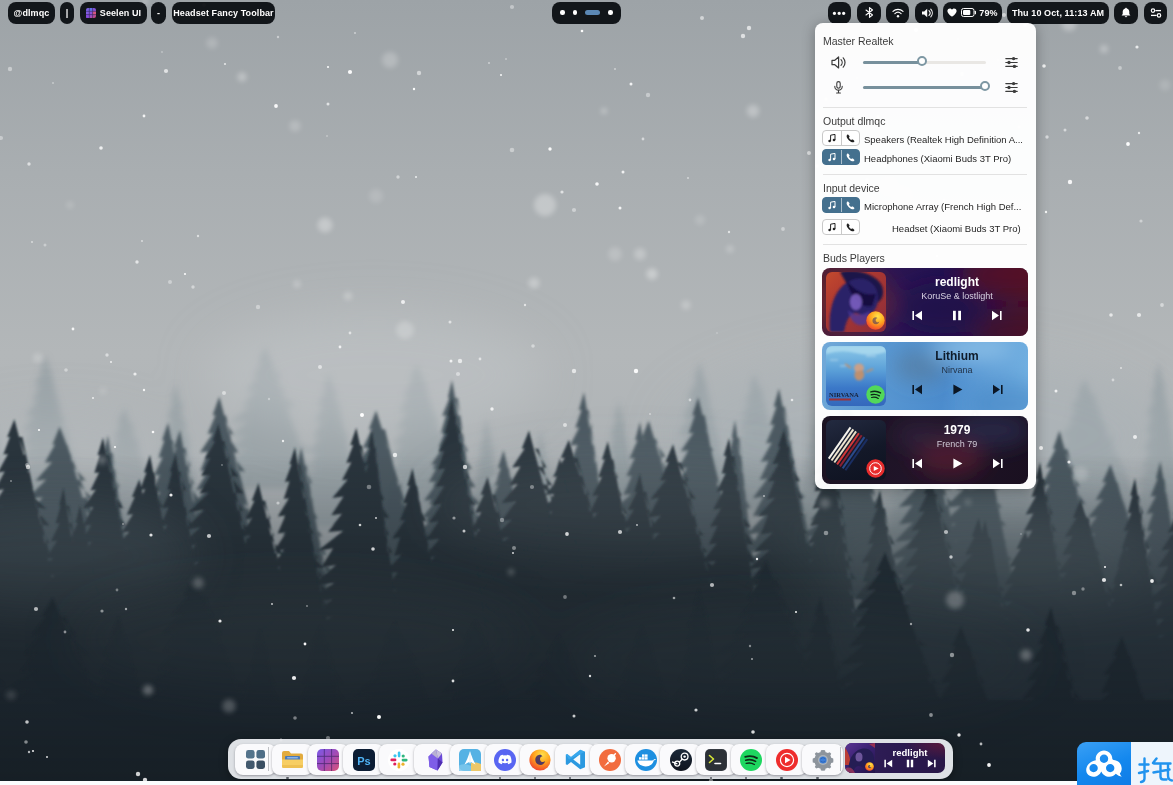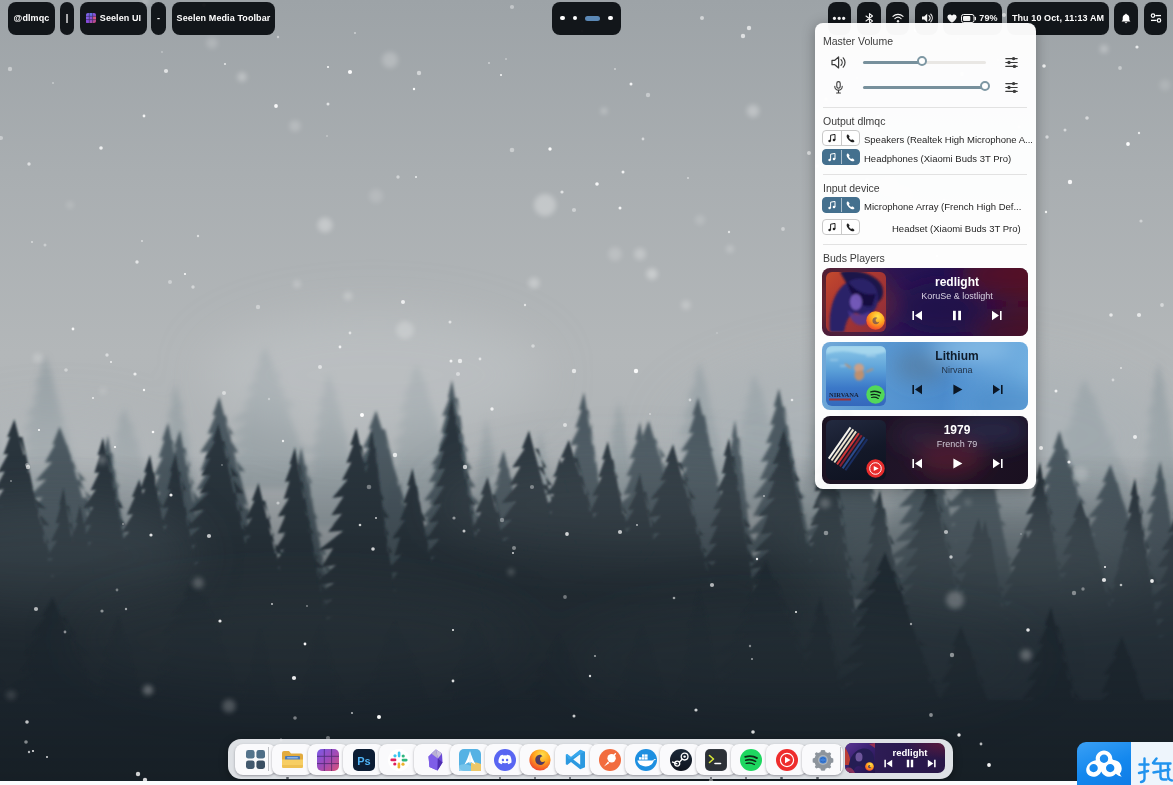--- a/index.html
+++ b/index.html
@@ -1,19 +1,19 @@
 <!DOCTYPE html>
 <html><head>
 <meta charset="utf-8">
 <style>
 * { margin:0; padding:0; box-sizing:border-box; }
 html,body { width:1173px; height:785px; overflow:hidden; }
 body { font-family:"Liberation Sans", sans-serif; position:relative; background:#a8adb0; }
 #bg { position:absolute; left:0; top:0; }
-.pill { position:absolute; top:1.5px; height:33px; background:rgba(13,16,20,0.96); border-radius:8px;
+.pill { position:absolute; top:1.5px; height:22px; background:rgba(13,16,20,0.96); border-radius:8px;
   color:#fff; font-size:9px; font-weight:700; display:flex; align-items:center; justify-content:center;
   white-space:nowrap; letter-spacing:0.1px; }
 .pill svg { display:block; }
 
 #flyout { position:absolute; left:815px; top:23px; width:221px; height:466px; background:rgba(255,255,255,0.97);
   border-radius:8px; box-shadow:0 2px 14px rgba(0,0,0,0.3); }
 .fl { position:absolute; color:#3c3c3c; font-size:10.5px; }
 .divider { position:absolute; left:8px; width:204px; height:1px; background:#e2e2e2; }
 .track { position:absolute; height:3px; border-radius:2px; background:#e9e7e4; }
 .trackfill { position:absolute; height:3px; border-radius:2px; background:#77909c; }
@@ -497,21 +497,21 @@
       </defs>
       <rect width="10" height="10" rx="2" fill="url(#slg)"></rect>
       <rect x="3.3" y="0" width="3.3" height="3.3" fill="#5a78e8" opacity="0.8"></rect>
       <rect x="6.6" y="3.3" width="3.4" height="3.3" fill="#e85a6a" opacity="0.7"></rect>
       <rect x="0" y="6.6" width="3.3" height="3.4" fill="#8a4ae0" opacity="0.8"></rect>
       <path d="M3.3 0v10M6.6 0v10M0 3.3h10M0 6.6h10" stroke="#2a2450" stroke-width="0.7" opacity="0.8"></path>
     </svg>
 <span>Seelen UI</span>
   </div>
 <div class="pill" style="left:151px;width:15px;">-</div>
-<div class="pill" style="left:172px;width:103px;">Seelen Media Toolbar</div>
+<div class="pill" style="left:172px;width:103px;">Headset Fancy Toolbar</div>
 <div class="pill" style="left:552px;width:69px;gap:8px;">
 <span style="width:4.5px;height:4.5px;border-radius:50%;background:#fff;"></span>
 <span style="width:4.5px;height:4.5px;border-radius:50%;background:#fff;"></span>
 <span style="width:15px;height:5px;border-radius:3px;background:#5b88b5;"></span>
 <span style="width:4.5px;height:4.5px;border-radius:50%;background:#fff;"></span>
 </div>
 <div class="pill" style="left:828px;width:23px;letter-spacing:0.8px;font-size:11px;">•••</div>
 <div class="pill" style="left:857px;width:24px;">
 <svg width="9" height="11" viewBox="0 0 9 11">
       <path d="M1 3 L7.5 8 L4.5 10.4 L4.5 0.6 L7.5 3 L1 8" stroke="#fff" stroke-width="1.1" fill="none" stroke-linejoin="round" stroke-linecap="round"></path>
@@ -555,21 +555,21 @@
       <g stroke="#fff" fill="none">
         <circle cx="3" cy="2.6" r="1.7" stroke-width="1.2"></circle>
         <line x1="5.4" y1="2.6" x2="11" y2="2.6" stroke-width="1.3"></line>
         <circle cx="9" cy="7.4" r="1.7" stroke-width="1.2"></circle>
         <line x1="1" y1="7.4" x2="6.6" y2="7.4" stroke-width="1.3"></line>
       </g>
     </svg>
 </div>
 
 <div id="flyout">
-<div class="fl" style="left:8px;top:12px;">Master Volume</div>
+<div class="fl" style="left:8px;top:12px;">Master Realtek</div>
 <svg class="fl" style="left:16px;top:33px;" width="16" height="13" viewBox="0 0 16 13">
       <path d="M1 4.3 h2.8 L7.6 1 V12 L3.8 8.7 H1 Z" fill="none" stroke="#3c3c3c" stroke-width="1.2" stroke-linejoin="round"></path>
       <path d="M10 3.6 A4.2 4.2 0 0 1 10 9.4 M12.2 1.8 A7 7 0 0 1 12.2 11.2" stroke="#3c3c3c" stroke-width="1.2" fill="none" stroke-linecap="round"></path>
     </svg>
 <div class="track" style="left:48px;top:38px;width:123px;"></div>
 <div class="trackfill" style="left:48px;top:38px;width:60px;"></div>
 <div class="knob" style="left:102px;top:33px;"></div>
 <svg class="fl" style="left:190px;top:33px;" width="13" height="13" viewBox="0 0 13 13">
       <g stroke="#3c3c3c" stroke-width="1.1" stroke-linecap="round">
         <line x1="0.8" y1="2.6" x2="12.2" y2="2.6"></line>
@@ -610,21 +610,21 @@
           <circle cx="1.6" cy="7" r="1.3" fill="#222"></circle>
           <circle cx="6" cy="6" r="1.3" fill="#222"></circle>
         </svg>
       </div>
 <div>
         <svg width="9" height="9" viewBox="0 0 9 9">
           <path d="M1.2 0.8 C0.6 1.4 0.4 2.5 1 3.7 C1.8 5.3 3.7 7.2 5.3 8 C6.5 8.6 7.6 8.4 8.2 7.8 C8.5 7.5 8.5 7 8.2 6.7 L6.9 5.6 C6.6 5.4 6.2 5.4 5.9 5.6 L5.3 6.1 C4.5 5.6 3.4 4.5 2.9 3.7 L3.4 3.1 C3.6 2.8 3.6 2.4 3.4 2.1 L2.3 0.8 C2 0.5 1.5 0.5 1.2 0.8 Z" fill="#222"></path>
         </svg>
       </div>
 </div>
-<div class="devtxt" style="top:111px;">Speakers (Realtek High Microphone A...</div>
+<div class="devtxt" style="top:111px;">Speakers (Realtek High Definition A...</div>
 <div class="devgrp act" style="left:7px;top:126px;">
 <div>
         <svg width="8" height="9" viewBox="0 0 8 9">
           <path d="M2.6 7 V1.2 L7 0.4 V6" fill="none" stroke="#fff" stroke-width="1"></path>
           <circle cx="1.6" cy="7" r="1.3" fill="#fff"></circle>
           <circle cx="6" cy="6" r="1.3" fill="#fff"></circle>
         </svg>
       </div>
 <div>
         <svg width="9" height="9" viewBox="0 0 9 9">

